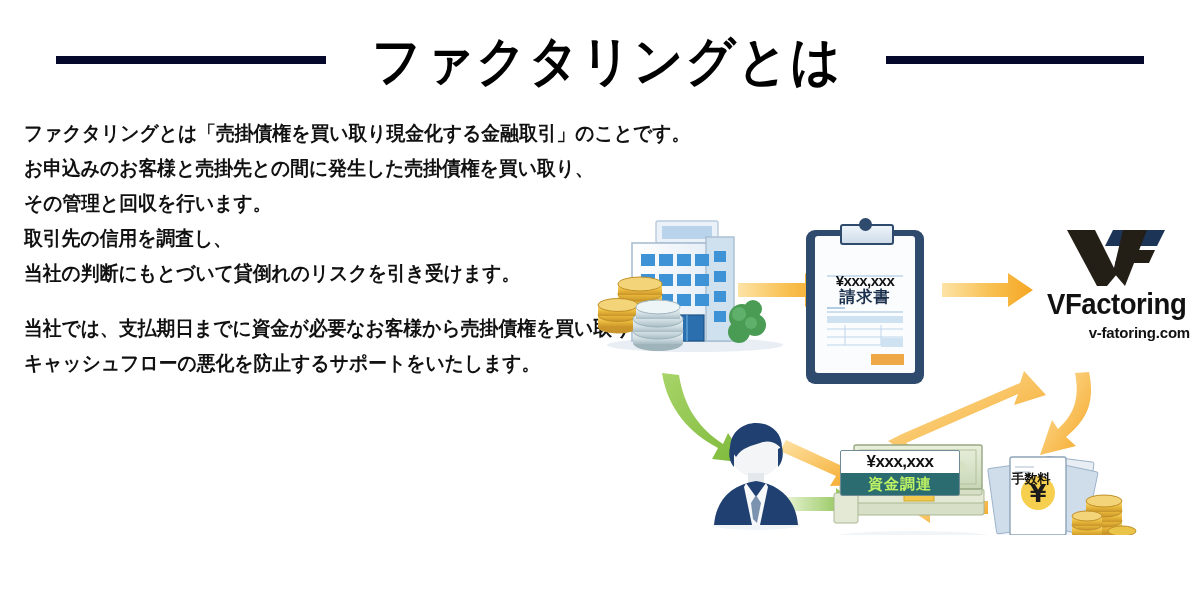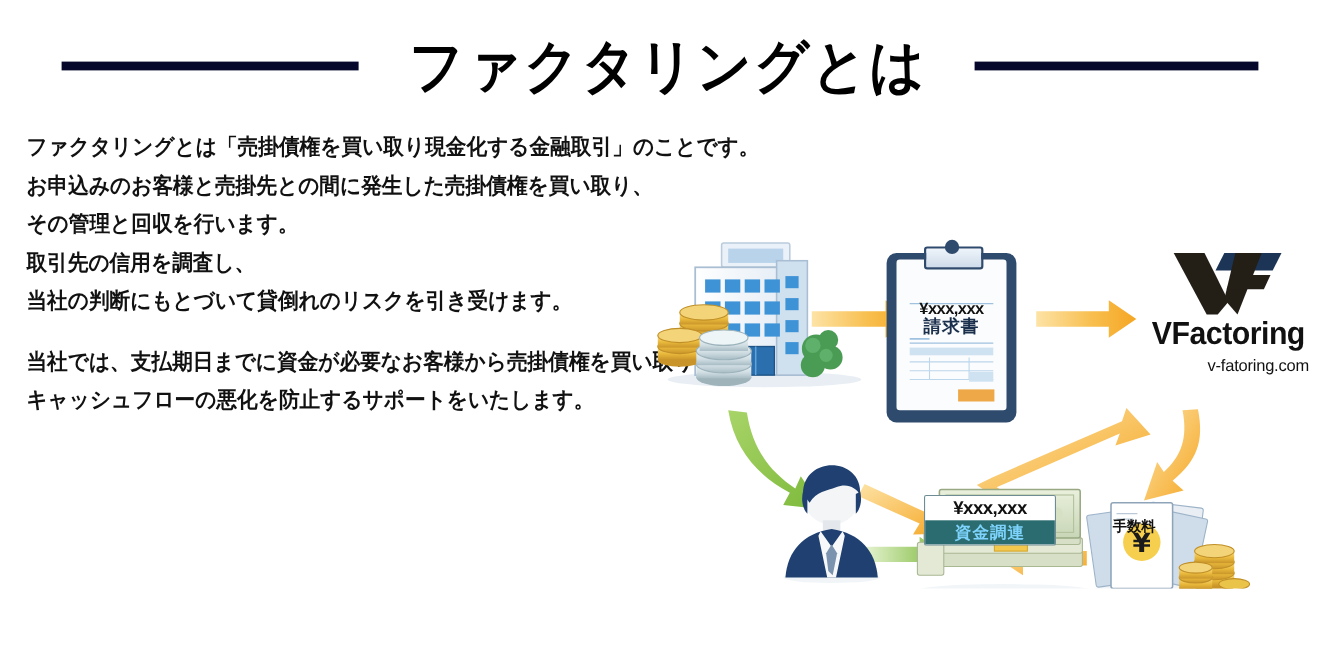--- a/index.html
+++ b/index.html
@@ -54,21 +54,21 @@
     text-align:right;
   }
   .logo-mark{height:60px;display:flex;align-items:center;justify-content:center;}
   .logo-word{
     font-size:29px;font-weight:700;color:#111111;letter-spacing:-0.5px;
     line-height:1;margin-top:2px;
     font-family:"Liberation Sans","DejaVu Sans",sans-serif;
     transform:scaleX(0.95);
   }
   .logo-domain{
-    font-size:15px;font-weight:400;color:#111111;margin-top:5px;
+    font-size:15px;font-weight:700;color:#111111;margin-top:5px;
     letter-spacing:-0.2px;
     font-family:"Liberation Sans","DejaVu Sans",sans-serif;
   }
 
   
   .clipboard{position:absolute;left:806px;top:222px;width:118px;height:162px;}
   .cb-board{
     position:absolute;left:0;top:8px;width:118px;height:154px;
     background:#2e4a6d;border-radius:9px;
   }
@@ -101,21 +101,21 @@
   .cash-label{
     position:absolute;left:840px;top:450px;width:118px;
     background:#ffffff;border:1px solid #6f8c94;border-radius:2px;
     text-align:center;overflow:hidden;
   }
   .cash-amount{
     font-size:17px;font-weight:700;color:#111;line-height:22px;
     letter-spacing:-0.5px;font-family:"Liberation Sans",sans-serif;
   }
   .cash-band{
-    background:#2a6c6f;color:#7dd3fc;font-size:15px;font-weight:700;
+    background:#2a6c6f;color:#bef264;font-size:15px;font-weight:700;
     line-height:22px;letter-spacing:1px;font-family:"DejaVu Sans",sans-serif;
   }
 
   
   .fee-label{
     position:absolute;left:1003px;top:470px;width:56px;text-align:center;
     font-size:13px;font-weight:700;color:#111;letter-spacing:0px;
     font-family:"DejaVu Sans",sans-serif;
   }
 </style>

